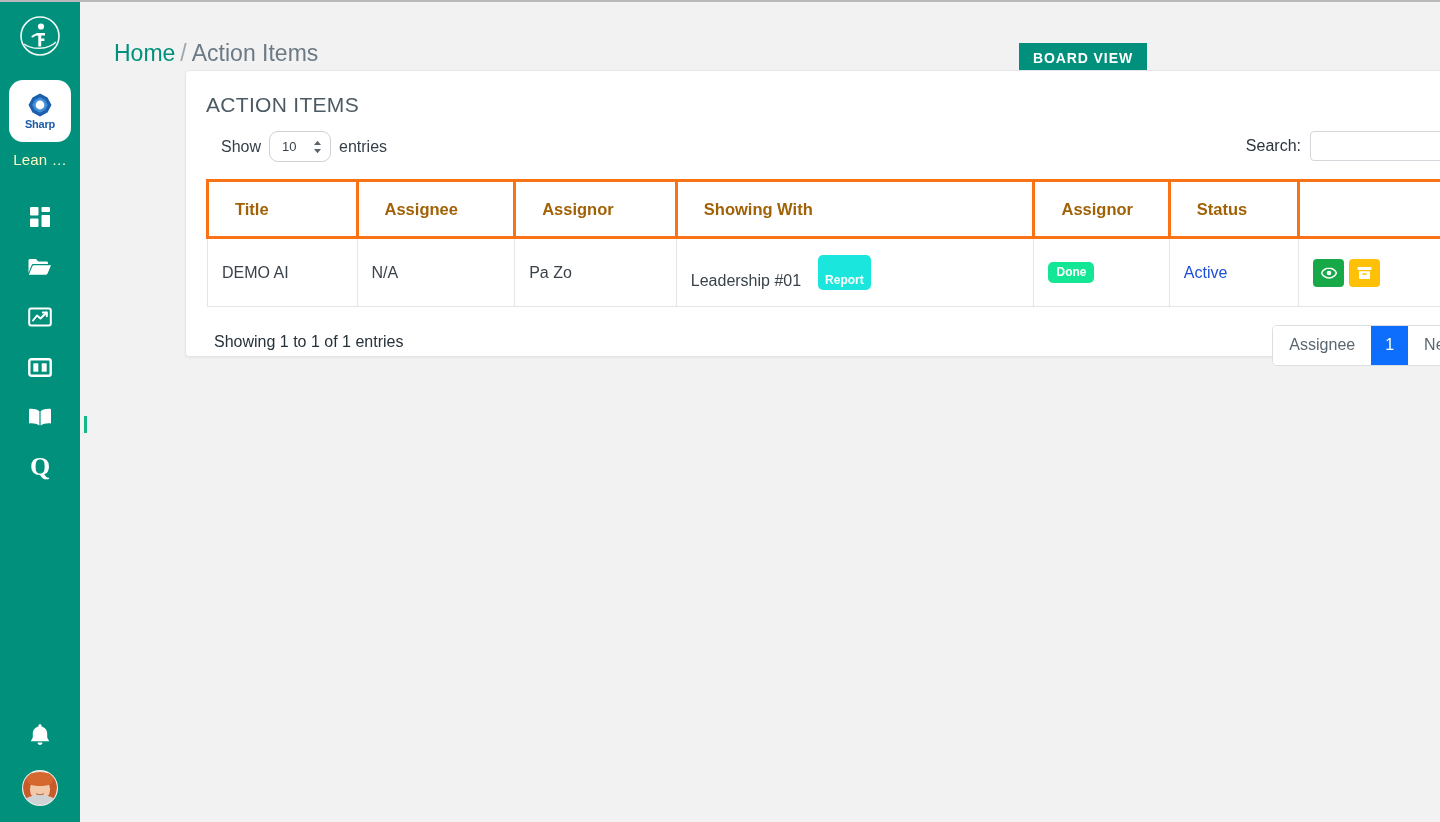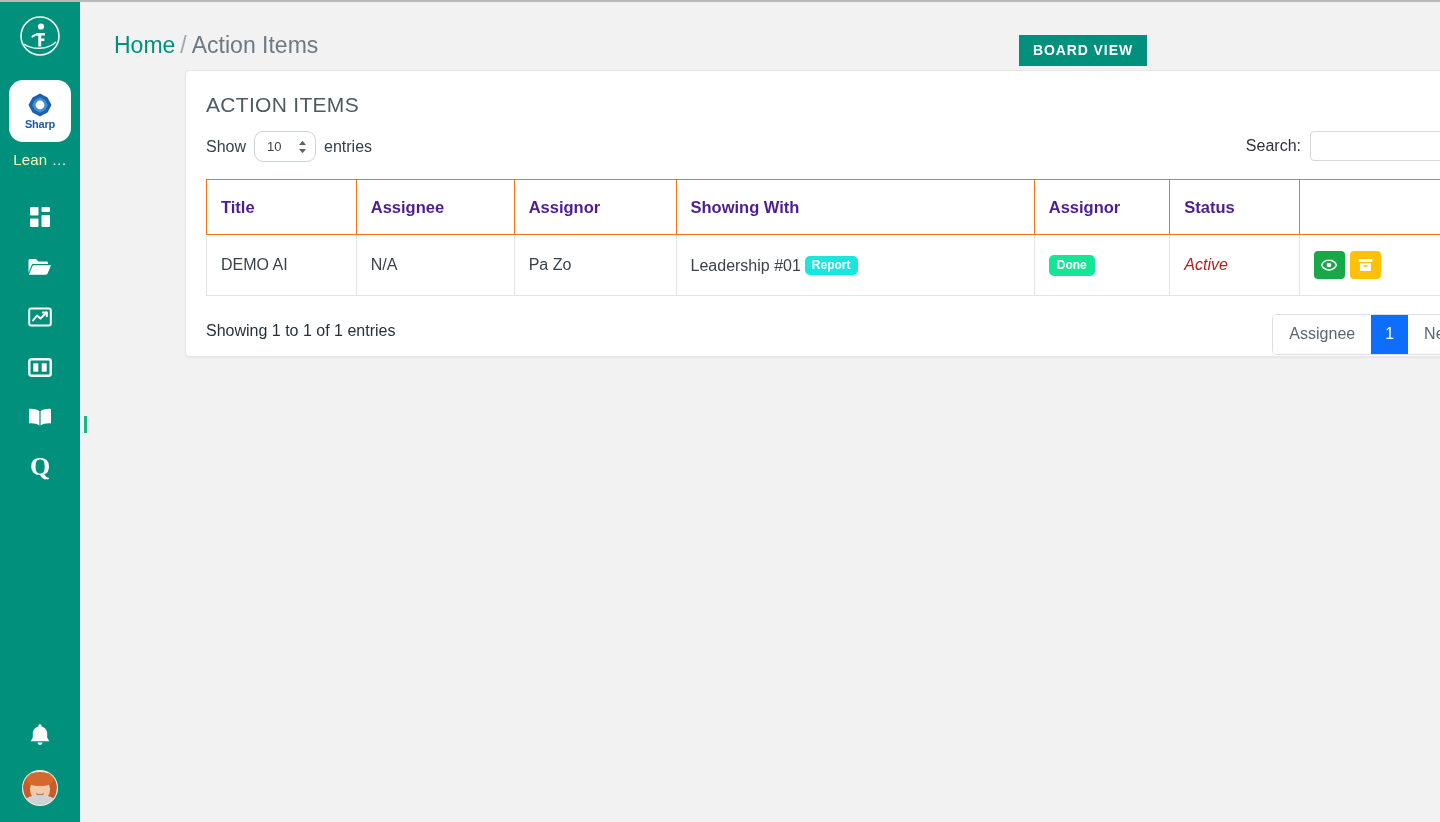--- a/index.html
+++ b/index.html
@@ -142,21 +142,21 @@
   .text-caret {
     position: absolute;
     left: 84px; top: 414px;
     width: 3px; height: 17px;
     background: #12b886;
   }
 
   
   .header {
     position: absolute;
-    left: 80px; top: 8px;
+    left: 80px; top: 16px;
     width: 1102px; height: 68px;
   }
   .breadcrumb {
     position: absolute;
     left: 34px; top: 22px;
     font-size: 23px;
     color: #6b7a85;
     white-space: nowrap;
   }
   .breadcrumb .crumb-home { color: #00907b; }
@@ -193,21 +193,21 @@
     margin: 2px 0 0 0;
     font-weight: 400;
   }
 
   .table-controls {
     position: relative;
     height: 46px;
     margin-top: 14px;
   }
   .length-control {
-    position: absolute; left: 0; top: 0;
+    position: absolute; left: 15px; top: 0;
     display: flex; align-items: center; gap: 8px;
     font-size: 16px; color: #36404a;
   }
   .length-select {
     appearance: none;
     -webkit-appearance: none;
     font-family: "Liberation Sans", sans-serif;
     font-size: 13px;
     color: #3c444c;
     background: #ffffff;
@@ -246,25 +246,25 @@
 
   
   table.dt {
     width: 100%;
     border-collapse: collapse;
     table-layout: fixed;
     margin-top: 2px;
   }
   table.dt th {
     text-align: left;
-    color: #4c1d95;
+    color: #a16207;
     font-size: 16.5px;
     font-weight: 700;
-    padding: 18px 0 17px 14px;
-    border: 1px solid #f97316;
+    padding: 18px 0 17px 26px;
+    border: 3px solid #f97316;
     vertical-align: middle;
     white-space: nowrap;
   }
   table.dt td {
     font-size: 16px;
     color: #3a434b;
     padding: 16px 0 16px 14px;
     border: 1px solid #e3e6e8;
     vertical-align: middle;
     height: 56px;
@@ -276,29 +276,29 @@
   .col-process  { width: 134px; }
   .col-status   { width: 128px; }
   .col-actions  { width: 172px; }
 
   .badge {
     display: inline-block;
     font-size: 12px;
     font-weight: 700;
     color: #ffffff;
     border-radius: 5px;
-    padding: 3px 7px 4px;
+    padding: 19px 7px 4px;
     line-height: 1;
     vertical-align: 2px;
-    margin-left: 4px;
+    margin-left: 17px;
     white-space: nowrap;
   }
   .badge-report { background: #1ae6dd; }
   .badge-done { background: #13e694; margin-left: 0; padding: 4px 8px 5px; }
-  .status-active { color: #b91c1c; font-size: 16px; font-style: italic; }
+  .status-active { color: #1d4ed8; font-size: 16px; }
 
   .action-btns { display: flex; gap: 5px; }
   .icon-btn {
     width: 31px; height: 28px;
     border: none;
     border-radius: 4px;
     display: flex; align-items: center; justify-content: center;
     cursor: pointer;
     padding: 0;
   }
@@ -306,21 +306,21 @@
   .btn-archive { background: #ffc107; }
   .icon-btn svg { display: block; }
 
   
   .table-footer {
     position: relative;
     height: 60px;
     margin-top: 12px;
   }
   .dt-info {
-    position: absolute; left: 0; top: 14px;
+    position: absolute; left: 8px; top: 14px;
     font-size: 16px; color: #26313a;
   }
   .pagination {
     position: absolute; right: 0; top: 6px;
     display: flex;
     border: 1px solid #dcdfe2;
     border-radius: 5px;
     overflow: hidden;
     background: #fff;
   }

